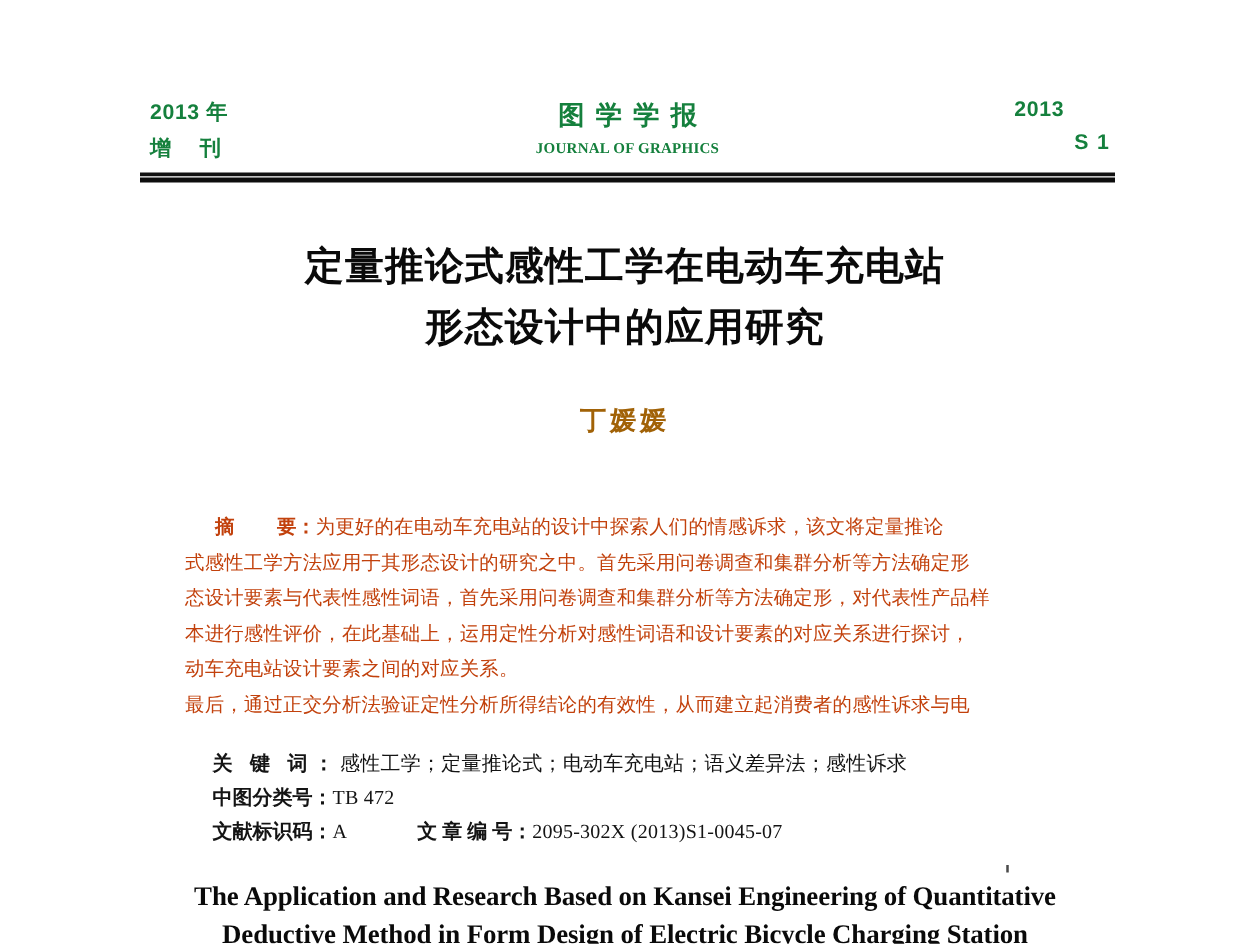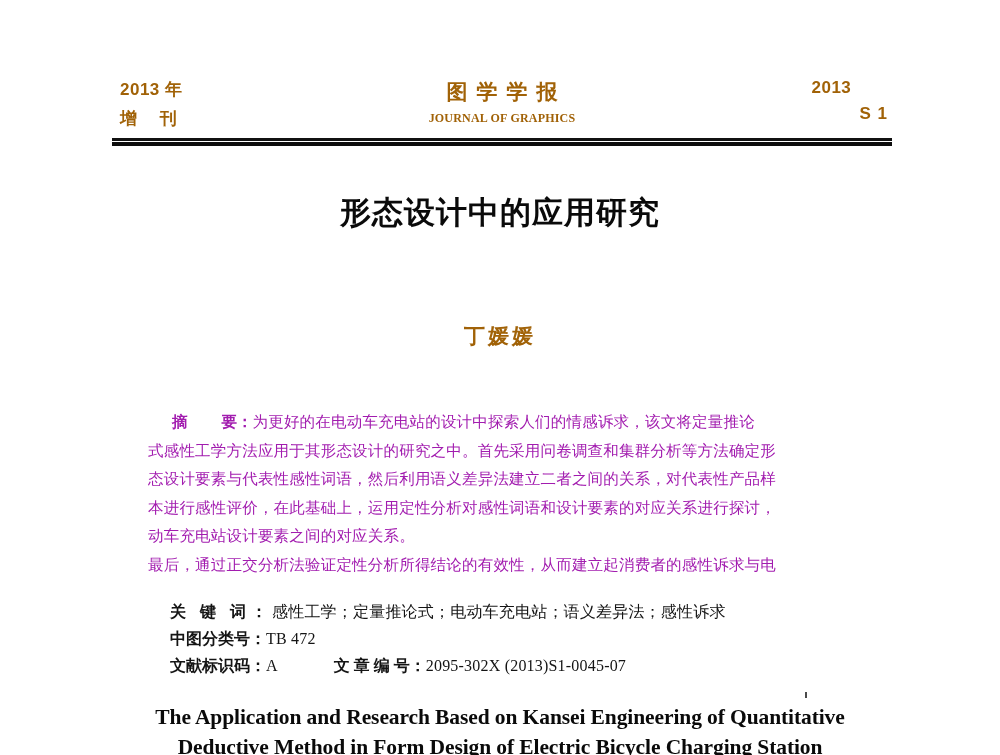--- a/index.html
+++ b/index.html
@@ -38,21 +38,21 @@
     flex-direction: column;
   }
   .mast-left  { left: 8px;  align-items: flex-start; }
   .mast-center{ left: 0; right: 0; align-items: center; }
   .mast-right { right: 4px; align-items: flex-start; }
 
   .mast-line1,
   .mast-line2 {
     font-family: "Liberation Sans", "DejaVu Sans", sans-serif;
     font-weight: bold;
-    color: #a16207;
+    color: #15803d;
     white-space: nowrap;
   }
   .mast-left .mast-line1 { font-size: 17px; letter-spacing: 0.5px; }
   .mast-left .mast-line2 { font-size: 17px; margin-top: 6px; letter-spacing: 9px; }
 
   .mast-center .mast-line1 {
     font-size: 21px;
     letter-spacing: 9px;
     text-indent: 9px;
   }
@@ -128,21 +128,21 @@
   .abstract {
     position: absolute;
     left: 148px;
     top: 408px;
     width: 716px;
   }
   .abs-line {
     font-size: 15.5px;
     line-height: 28.5px;
     letter-spacing: 0.2px;
-    color: #a21caf;
+    color: #c2410c;
     white-space: nowrap;
   }
   .abs-line.first { text-indent: 24px; }
   .abs-label {
     font-weight: bold;
     letter-spacing: 0px;
   }
   .abs-label .gap { display: inline-block; width: 34px; }
 
   
@@ -208,29 +208,30 @@
       <div class="mast-line2">JOURNAL OF GRAPHICS</div>
     </div>
     <div class="mast-col mast-right">
       <div class="mast-line1">2013</div>
       <div class="mast-line2">S 1</div>
     </div>
   </div>
   <div class="mast-rule"></div>
 
   <div class="title-zh">
+    <div>定量推论式感性工学在电动车充电站</div>
     <div>形态设计中的应用研究</div>
   </div>
 
   <div class="author">丁媛媛</div>
 
   <div class="abstract">
     <div class="abs-line first"><span class="abs-label"><span>摘</span><span class="gap"></span><span>要：</span></span><span>为更好的在电动车充电站的设计中探索人们的情感诉求，该文将定量推论</span></div>
     <div class="abs-line">式感性工学方法应用于其形态设计的研究之中。首先采用问卷调查和集群分析等方法确定形</div>
-    <div class="abs-line">态设计要素与代表性感性词语，然后利用语义差异法建立二者之间的关系，对代表性产品样</div>
+    <div class="abs-line">态设计要素与代表性感性词语，首先采用问卷调查和集群分析等方法确定形，对代表性产品样</div>
     <div class="abs-line">本进行感性评价，在此基础上，运用定性分析对感性词语和设计要素的对应关系进行探讨，</div>
     <div class="abs-line">动车充电站设计要素之间的对应关系。</div>
     <div class="abs-line">最后，通过正交分析法验证定性分析所得结论的有效性，从而建立起消费者的感性诉求与电</div>
   </div>
 
   <div class="meta">
     <div class="meta-line"><span class="meta-key kw-label">关 键 词：</span><span class="meta-val">感性工学；定量推论式；电动车充电站；语义差异法；感性诉求</span></div>
 
     <div class="meta-line"><span class="meta-key">中图分类号：</span><span class="meta-val-en">TB 472</span></div>
 

